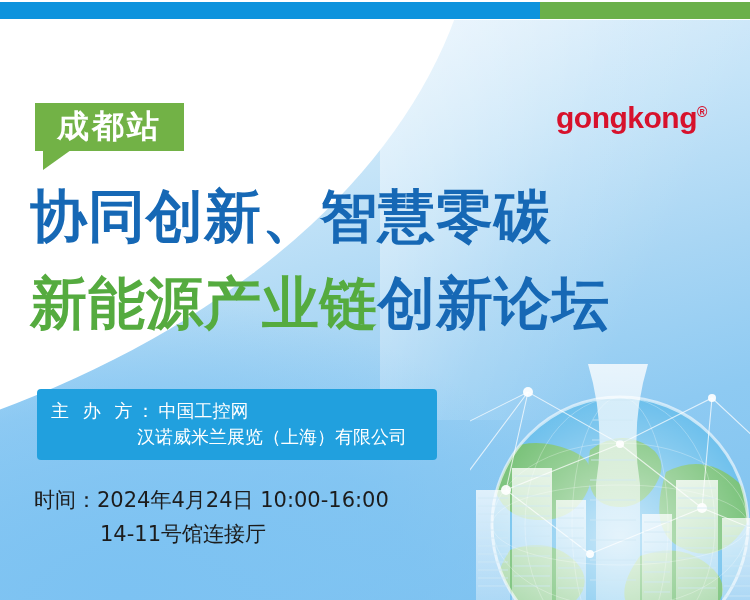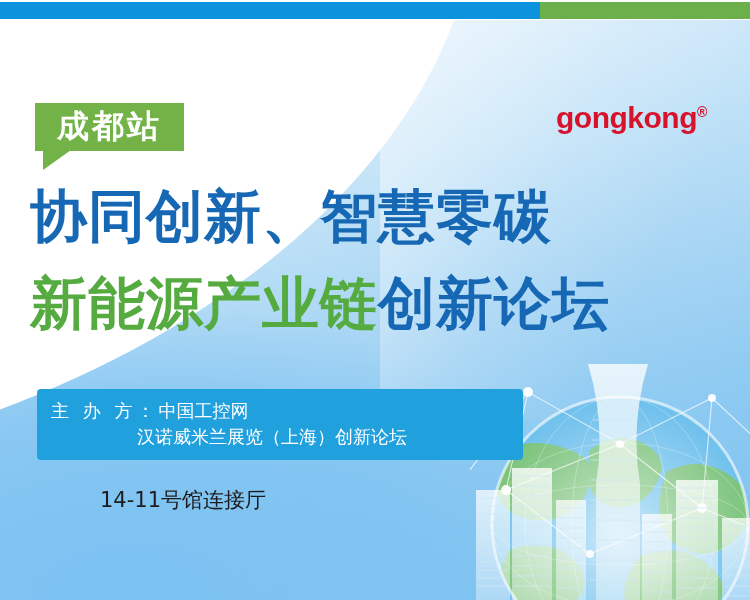--- a/index.html
+++ b/index.html
@@ -139,21 +139,21 @@
     position: absolute;
     left: 37px; top: 389px;
     background: #21a0de;
     color: #ffffff;
     padding: 9px 14px 10px 14px;
     border-radius: 4px;
     font-size: 18px;
     line-height: 1.45;
     font-family: "DejaVu Sans", "Liberation Sans", sans-serif;
     box-sizing: border-box;
-    width: 486px;
+    width: 400px;
   }
   .org-label { letter-spacing: 4px; }
   .org-line2 { padding-left: 86px; }
 
   
   .details {
     position: absolute;
     left: 34px; top: 483px;
     color: #1c1c1c;
     font-size: 21px;
@@ -256,20 +256,21 @@
   <div class="city-tag-wrap">
     <div class="city-tag">成都站</div>
     <div class="city-tag-tail"></div>
   </div>
 
   <div class="headline headline-2"><span class="h-green">新能源产业链</span><span class="h-blue">创新论坛</span></div>
   <div class="headline headline-1">协同创新、智慧零碳</div>
 
   <div class="org-box">
     <div><span class="org-label">主 办 方：</span><span>中国工控网</span></div>
-    <div class="org-line2">汉诺威米兰展览（上海）创新论坛</div>
+    <div class="org-line2">汉诺威米兰展览（上海）有限公司</div>
   </div>
 
   <div class="details">
+    <div class="det-row"><span>时间：</span><span>2024年4月24日 10:00-16:00</span></div>
     <div class="det-row det-indent">14-11号馆连接厅</div>
   </div>
 
 </div>
 
 </body></html>

